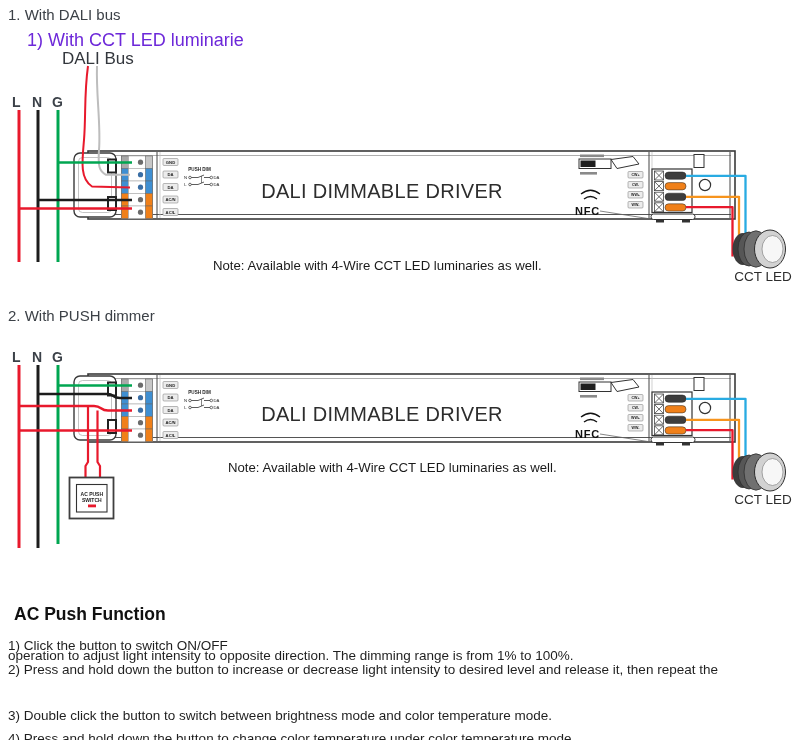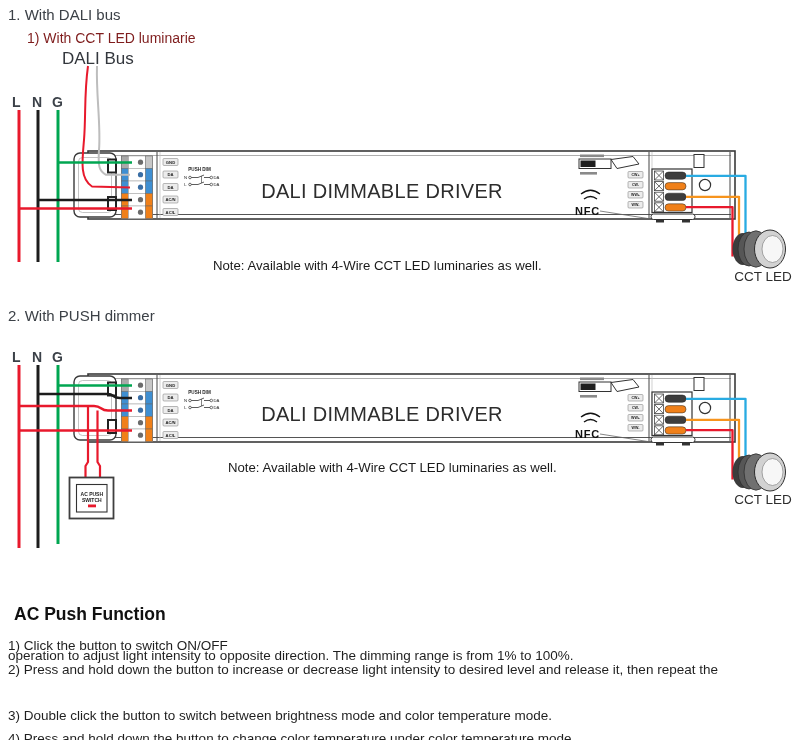--- a/index.html
+++ b/index.html
@@ -1,20 +1,20 @@
 <!DOCTYPE html>
 <html><head>
 <meta charset="utf-8">
 <style>
   html,body{margin:0;padding:0;background:#ffffff;}
   body{width:807px;height:740px;position:relative;overflow:hidden;
        font-family:"Liberation Sans",sans-serif;color:#1f1f1f;}
   .abs{position:absolute;white-space:nowrap;}
   .h-section{font-size:15px;color:#3c4147;}
-  .h-sub{font-size:14px;color:#7f1d1d;}
+  .h-sub{font-size:18px;color:#6d28d9;}
   .h-dali{font-size:17px;color:#33373d;}
   .mains-label{font-size:14px;font-weight:bold;color:#3b4148;}
   .note{font-size:13.2px;color:#1b1b1b;text-align:right;}
   .fn-title{font-size:17.5px;font-weight:bold;color:#111;margin-left:6px;}
   .fn-line{font-size:13.5px;color:#1f1f1f;position:absolute;left:8px;width:792px;white-space:normal;margin-top:8px;}
   svg text{font-family:"Liberation Sans",sans-serif;}
 </style>
 </head>
 <body>
 

